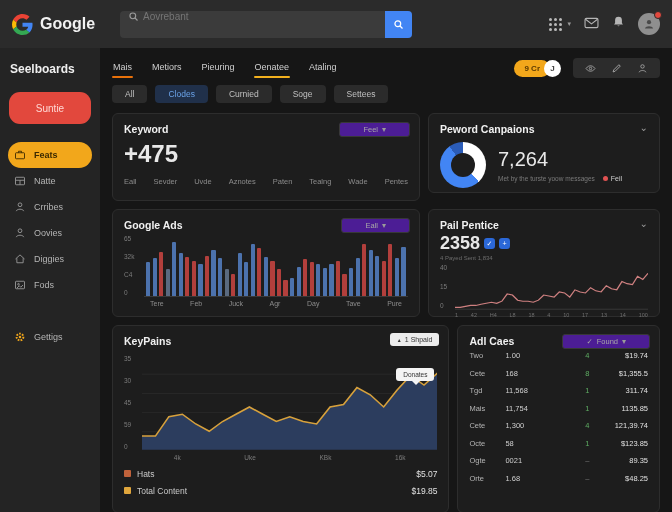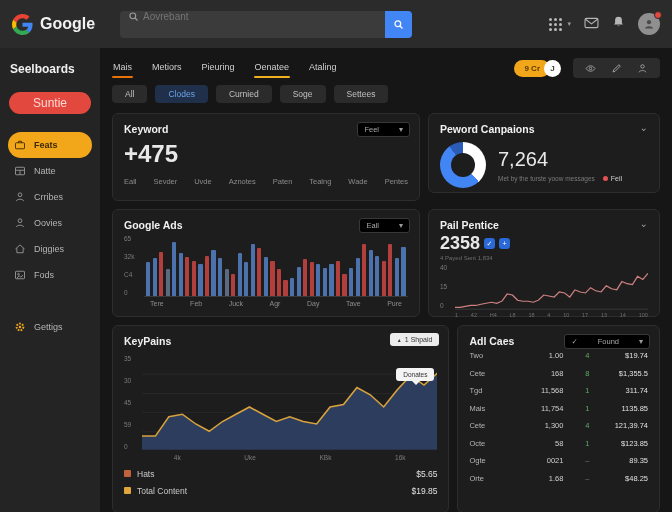--- a/index.html
+++ b/index.html
@@ -18,21 +18,21 @@
 .topicons{margin-left:auto;display:flex;align-items:center;gap:13px}
 .appgrid{display:grid;grid-template-columns:repeat(3,3px);grid-gap:2px}
 .appgrid i{width:3px;height:3px;background:#b9b9b9;border-radius:50%}
 .tiny-caret{color:#9a9a9a;font-size:7px;margin-left:-8px}
 .avatar{width:22px;height:22px;border-radius:50%;background:#8f8f8f;position:relative;display:flex;align-items:center;justify-content:center}
 .avatar .badge{position:absolute;top:-2px;right:-2px;width:8px;height:8px;border-radius:50%;background:#e2483d;border:1px solid #2b2b2b}
 
 
 .sidebar{position:absolute;top:48px;left:0;bottom:0;width:100px;background:#242424;padding:10px 8px;z-index:2}
 .sb-title{font-size:12px;font-weight:bold;color:#efefef;margin:4px 0 16px 2px}
-.red-btn{display:block;width:82px;height:22px;margin:0 auto 18px;background:#e2483d;border:none;border-radius:11px;color:#ffd8d4;font-size:12px;cursor:pointer}
+.red-btn{display:block;width:82px;height:32px;margin:0 auto 18px;background:#e2483d;border:none;border-radius:11px;color:#ffd8d4;font-size:10px;cursor:pointer}
 .sb-item{display:flex;align-items:center;gap:8px;padding:7px 6px;color:#b5b5b5;font-size:9px;border-radius:14px;cursor:pointer}
 .sb-item svg{width:12px;height:12px;flex:none}
 .sb-item.active{background:#f2a71b;color:#3c2a00;font-weight:bold}
 .sb-item.active svg *{stroke:#3c2a00}
 .sb-settings{margin-top:26px}
 
 
 .main{position:absolute;left:100px;top:48px;right:0;bottom:0;background:#161616;padding:8px 12px 0}
 .tabrow{display:flex;align-items:center;height:24px}
 .tab{font-size:9px;color:#cfcfcf;margin-right:18px;padding:3px 1px 6px;position:relative;cursor:pointer}
@@ -44,21 +44,21 @@
 .avatar-j{width:17px;height:17px;border-radius:50%;background:#fff;color:#444;font-size:8px;font-weight:bold;display:flex;align-items:center;justify-content:center;margin-left:-6px;margin-right:12px}
 .icon-group{background:#2c2c2c;border-radius:4px;height:20px;display:flex;align-items:center;gap:15px;padding:0 12px}
 .icon-group svg{width:11px;height:11px;cursor:pointer}
 .pillrow{display:flex;gap:8px;margin:5px 0 10px}
 .pill{background:#2b2b2b;border-radius:4px;padding:4px 13px;font-size:8.5px;color:#c0c0c0;cursor:pointer}
 .pill.blue{background:#20304a;color:#6aa2e8}
 
 .row{display:flex;gap:8px;margin-bottom:8px}
 .card{background:#1d1d1d;border:1px solid #2d2d2d;border-radius:6px;padding:9px 11px;position:relative}
 .card-title{font-size:10.5px;font-weight:bold;color:#f0f0f0}
-.dropdown{position:absolute;right:9px;top:8px;background:#000000;border:1px solid #383838;border-radius:3px;padding:2px 6px;font-size:7.5px;color:#a8a8a8;display:flex;gap:20px;align-items:center;cursor:pointer}
+.dropdown{position:absolute;right:9px;top:8px;background:#4c1d95;border:1px solid #383838;border-radius:3px;padding:2px 23px;font-size:7.5px;color:#a8a8a8;display:flex;gap:4px;align-items:center;cursor:pointer}
 .chev{color:#9a9a9a;font-size:8px}
 .card-chev{position:absolute;right:11px;top:8px;font-size:10px;color:#9a9a9a;cursor:pointer}
 
 
 .card-keyword{width:308px;height:88px}
 .kw-value{font-size:24px;font-weight:bold;margin-top:5px}
 .kw-subs{display:flex;justify-content:space-between;margin-top:9px;font-size:7.5px;color:#8b8b8b}
 
 
 .card-camp{width:232px;height:80px}
@@ -104,21 +104,21 @@
 .lrow{display:flex;align-items:center;height:17px;font-size:8.5px}
 .sw{width:7px;height:7px;border-radius:1px;margin-right:6px;flex:none}
 .llab{color:#c9c9c9}
 .lval{margin-left:auto;color:#e0e0e0}
 
 
 .card-table{width:204px;height:188px}
 .thead{display:grid;grid-template-columns:36px 58px 26px 1fr;font-size:7.5px;font-weight:bold;color:#e2e2e2;border-bottom:1px solid #3a3a3a;padding:8px 0 5px}
 .tbody .trow{display:grid;grid-template-columns:36px 58px 26px 1fr;font-size:7.5px;height:17.5px;align-items:center}
 .tcell.c0{color:#b5b5b5;text-align:left}
-.tcell.c1{color:#cfcfcf;text-align:right}
+.tcell.c1{color:#cfcfcf;text-align:left}
 .tcell.c2{text-align:right}
 .tcell.c3{color:#e0e0e0;text-align:right}
 .thead .h1,.thead .h2,.thead .h3{text-align:right}
 .thead .h2{padding-right:0}
 .green{color:#5fae63}
 .dim{color:#777}
 </style>
 </head>
 <body>
 
@@ -446,21 +446,21 @@
           <span>4k</span>
           <span>Uke</span>
           <span>KBk</span>
           <span>16k</span>
         </div>
       <div class="tooltip">Donates</div>
       <div class="legend" id="kp-legend">
           <div class="lrow">
             <span class="sw" style="background: rgb(192, 98, 59);"></span>
             <span class="llab">Hats</span>
-            <span class="lval">$5.65</span>
+            <span class="lval">$5.07</span>
           </div>
           <div class="lrow">
             <span class="sw" style="background: rgb(224, 166, 60);"></span>
             <span class="llab">Total Content</span>
             <span class="lval">$19.85</span>
           </div>
         </div>
     </section>
 
     <section class="card card-table">

